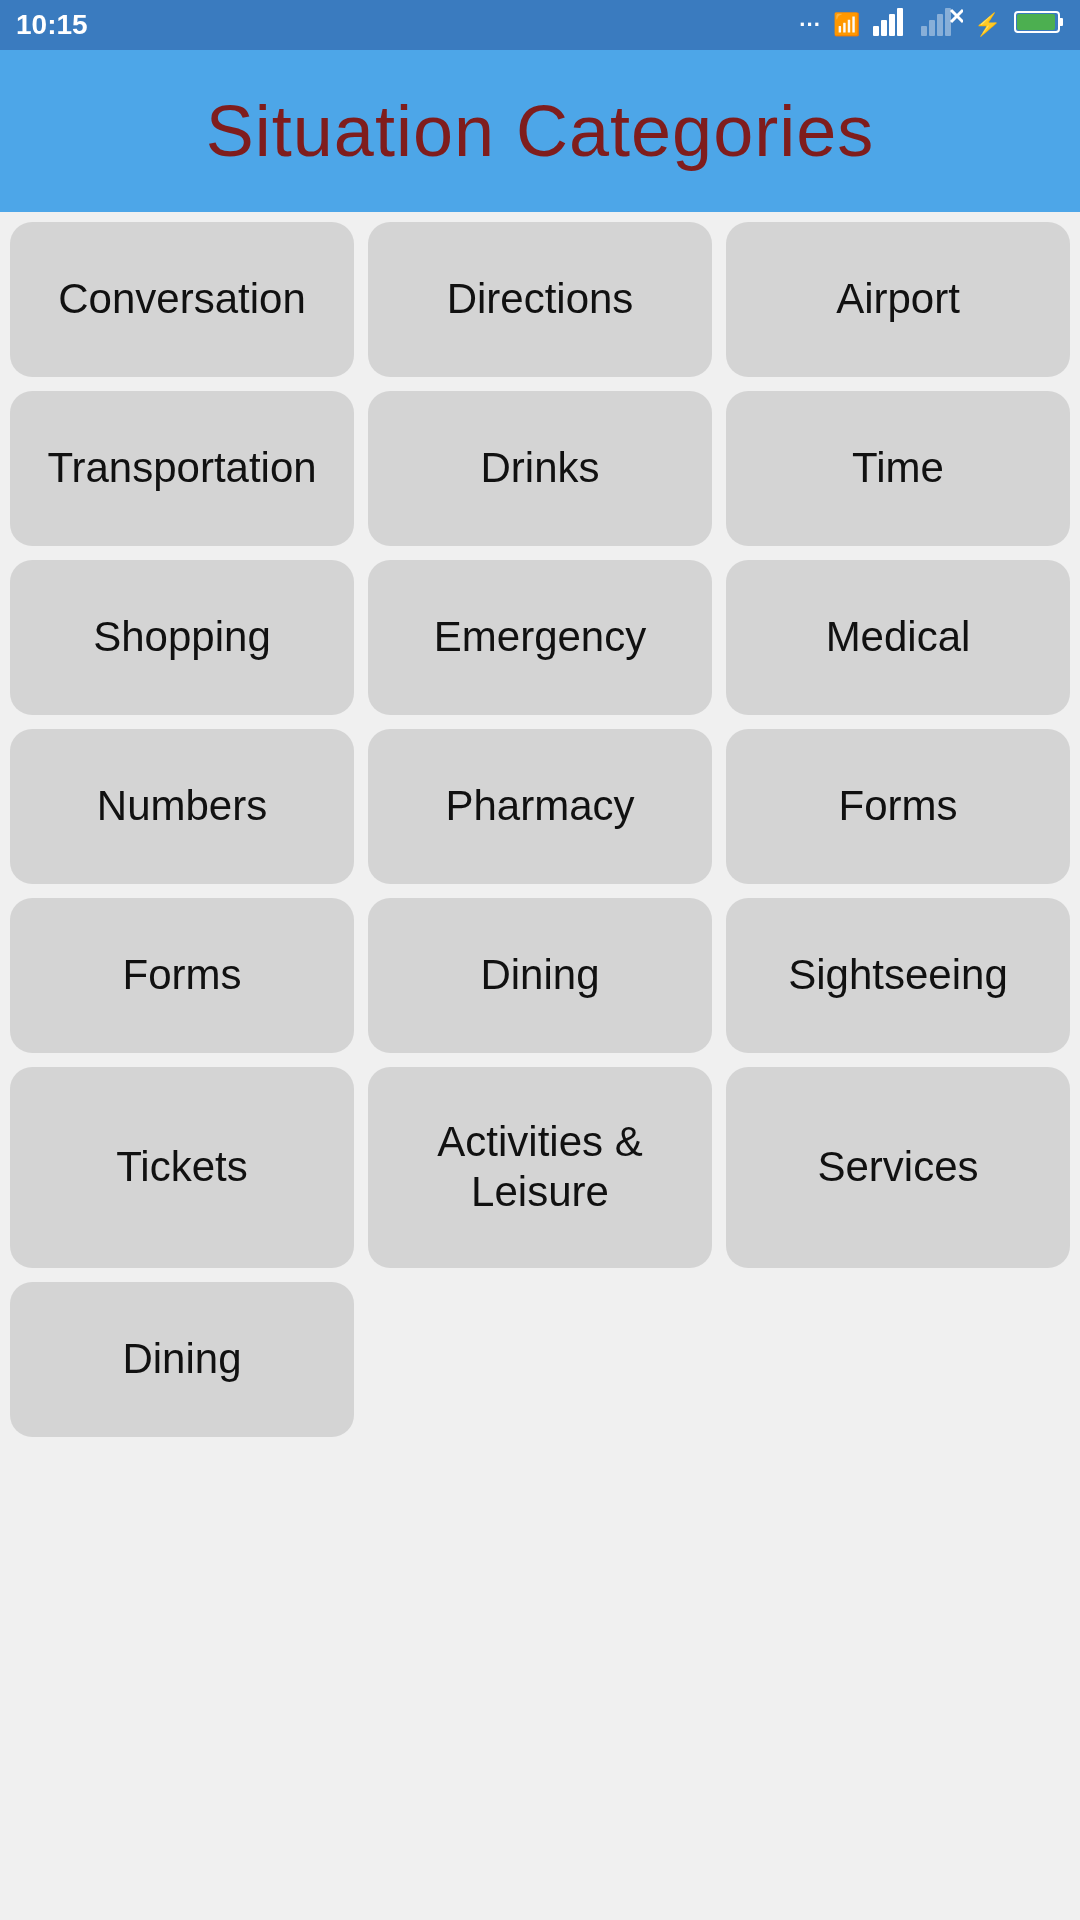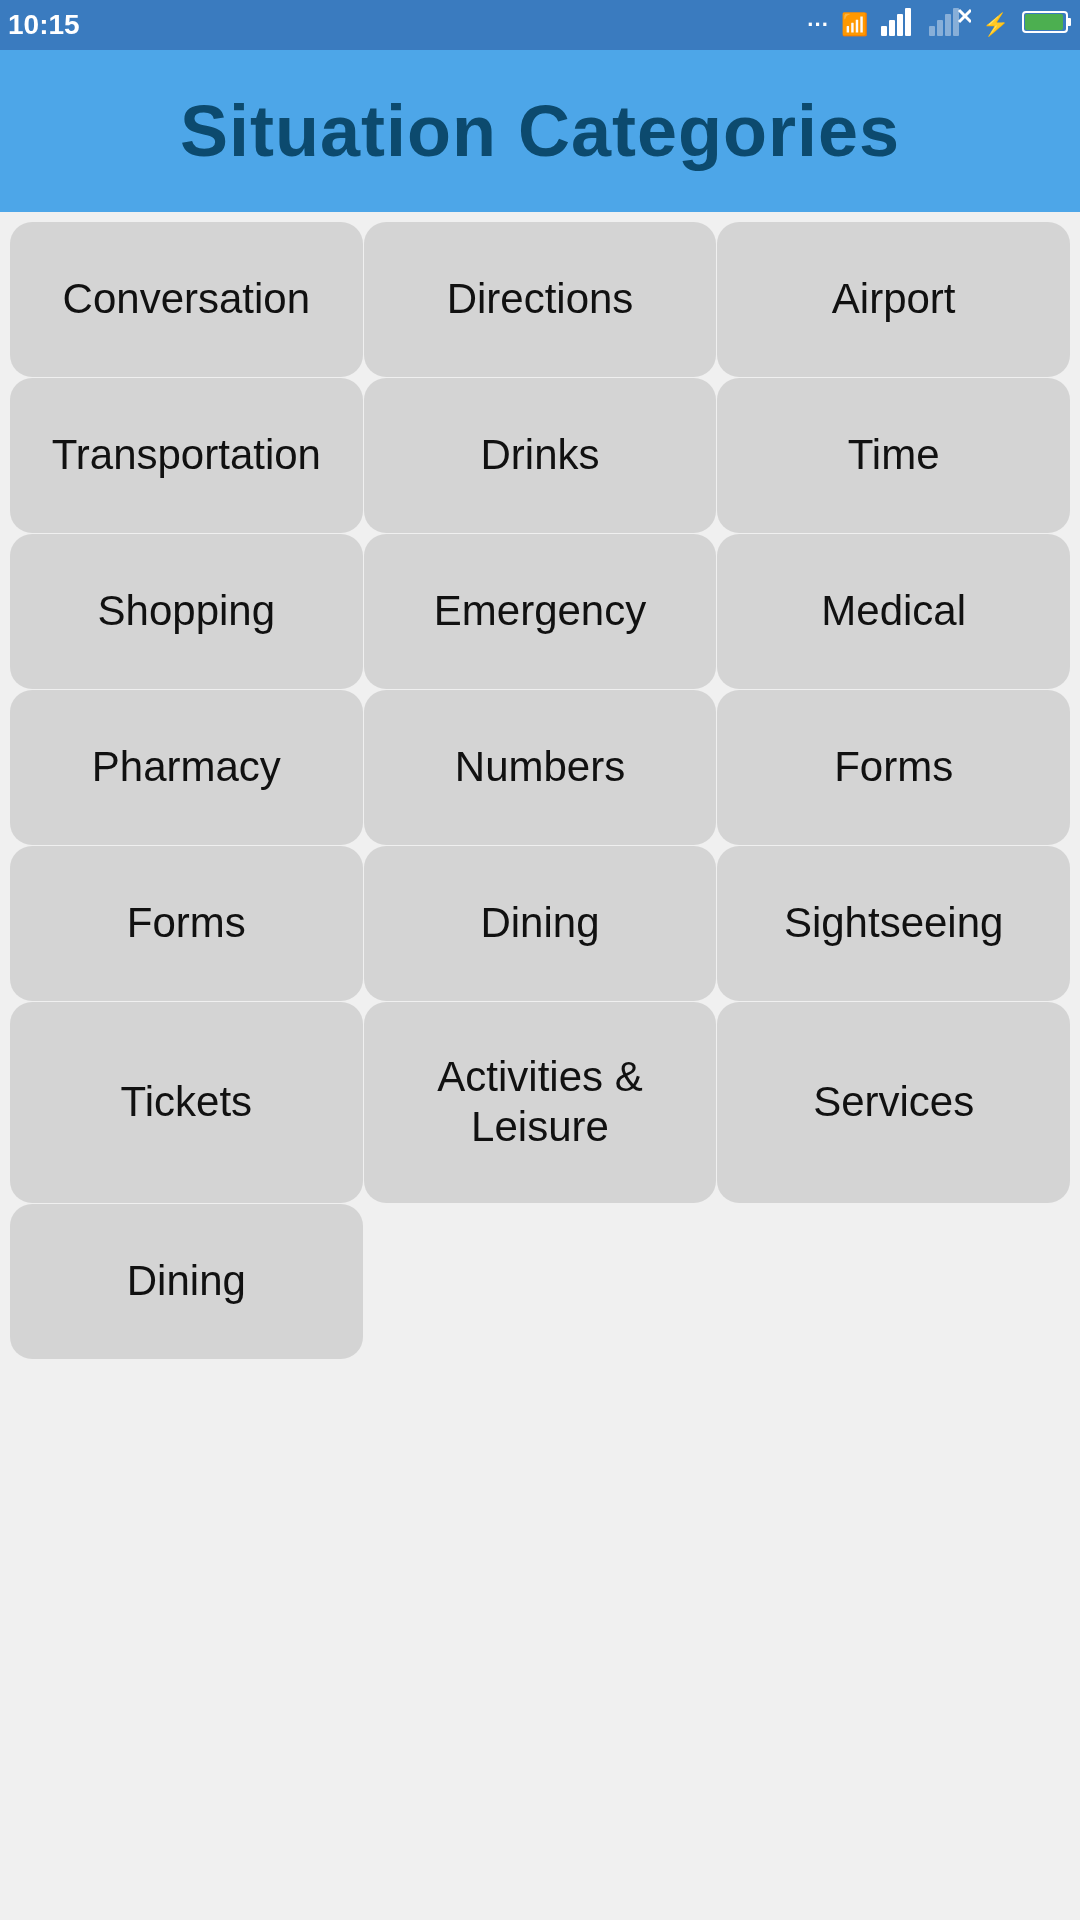--- a/index.html
+++ b/index.html
@@ -16,21 +16,21 @@
       font-family: sans-serif;
       overflow-x: hidden;
     }
 
     .status-bar {
       background-color: #3a7bbf;
       height: 50px;
       display: flex;
       align-items: center;
       justify-content: space-between;
-      padding: 0 8px;
+      padding: 0 16px;
       color: white;
       font-size: 28px;
       font-weight: bold;
     }
 
     .status-bar-right {
       display: flex;
       align-items: center;
       gap: 12px;
     }
@@ -39,32 +39,32 @@
       font-size: 22px;
     }
 
     .header {
       background-color: #4da6e8;
       padding: 40px 20px;
       text-align: center;
     }
 
     .header-title {
-      color: #0c4a6e;
+      color: #7f1d1d;
       font-size: 72px;
-      font-weight: bold;
+      font-weight: normal;
       letter-spacing: 1px;
     }
 
     .grid-container {
       background-color: #f0f0f0;
       padding: 10px 10px;
       display: grid;
       grid-template-columns: repeat(3, 1fr);
-      gap: 1px;
+      gap: 14px;
     }
 
     .category-button {
       background-color: #d4d4d4;
       border: none;
       border-radius: 22px;
       padding: 50px 20px;
       font-size: 42px;
       font-weight: 400;
       color: #111;
@@ -127,22 +127,22 @@
 <div class="grid-container" id="category-grid">
 <button class="category-button">Conversation</button>
     <button class="category-button">Directions</button>
     <button class="category-button">Airport</button>
     <button class="category-button">Transportation</button>
     <button class="category-button">Drinks</button>
     <button class="category-button">Time</button>
     <button class="category-button">Shopping</button>
     <button class="category-button">Emergency</button>
     <button class="category-button">Medical</button>
+    <button class="category-button">Numbers</button>
     <button class="category-button">Pharmacy</button>
-    <button class="category-button">Numbers</button>
     <button class="category-button">Forms</button>
     <button class="category-button">Forms</button>
     <button class="category-button">Dining</button>
     <button class="category-button">Sightseeing</button>
     <button class="category-button">Tickets</button>
     <button class="category-button">Activities &amp;
 Leisure</button>
     <button class="category-button">Services</button>
     <button class="category-button">Dining</button>
   </div>

